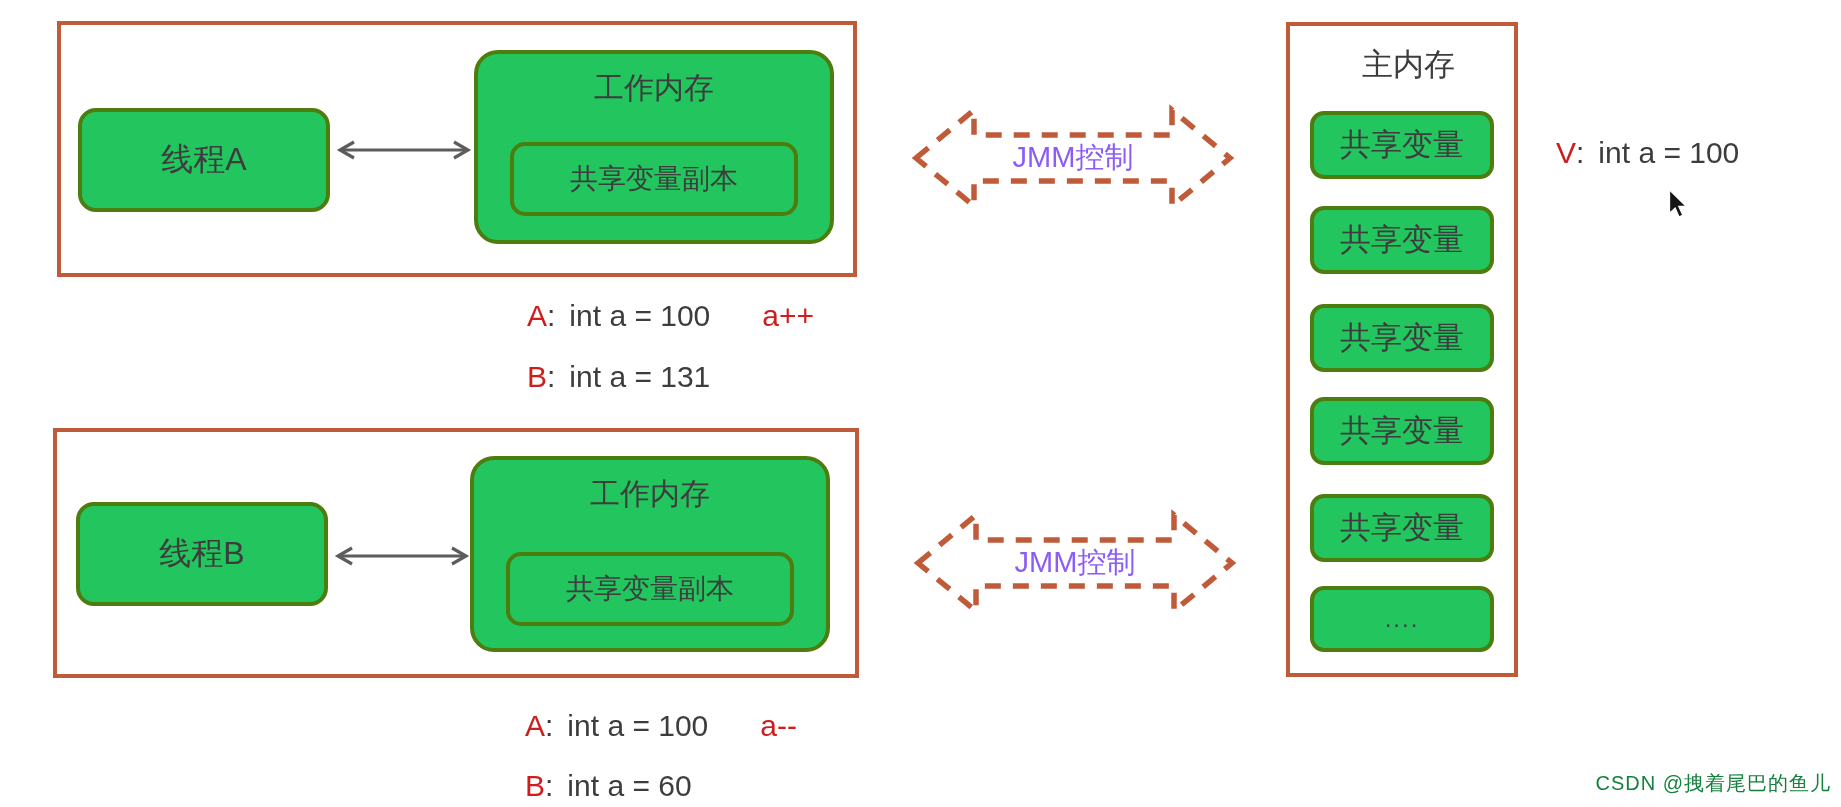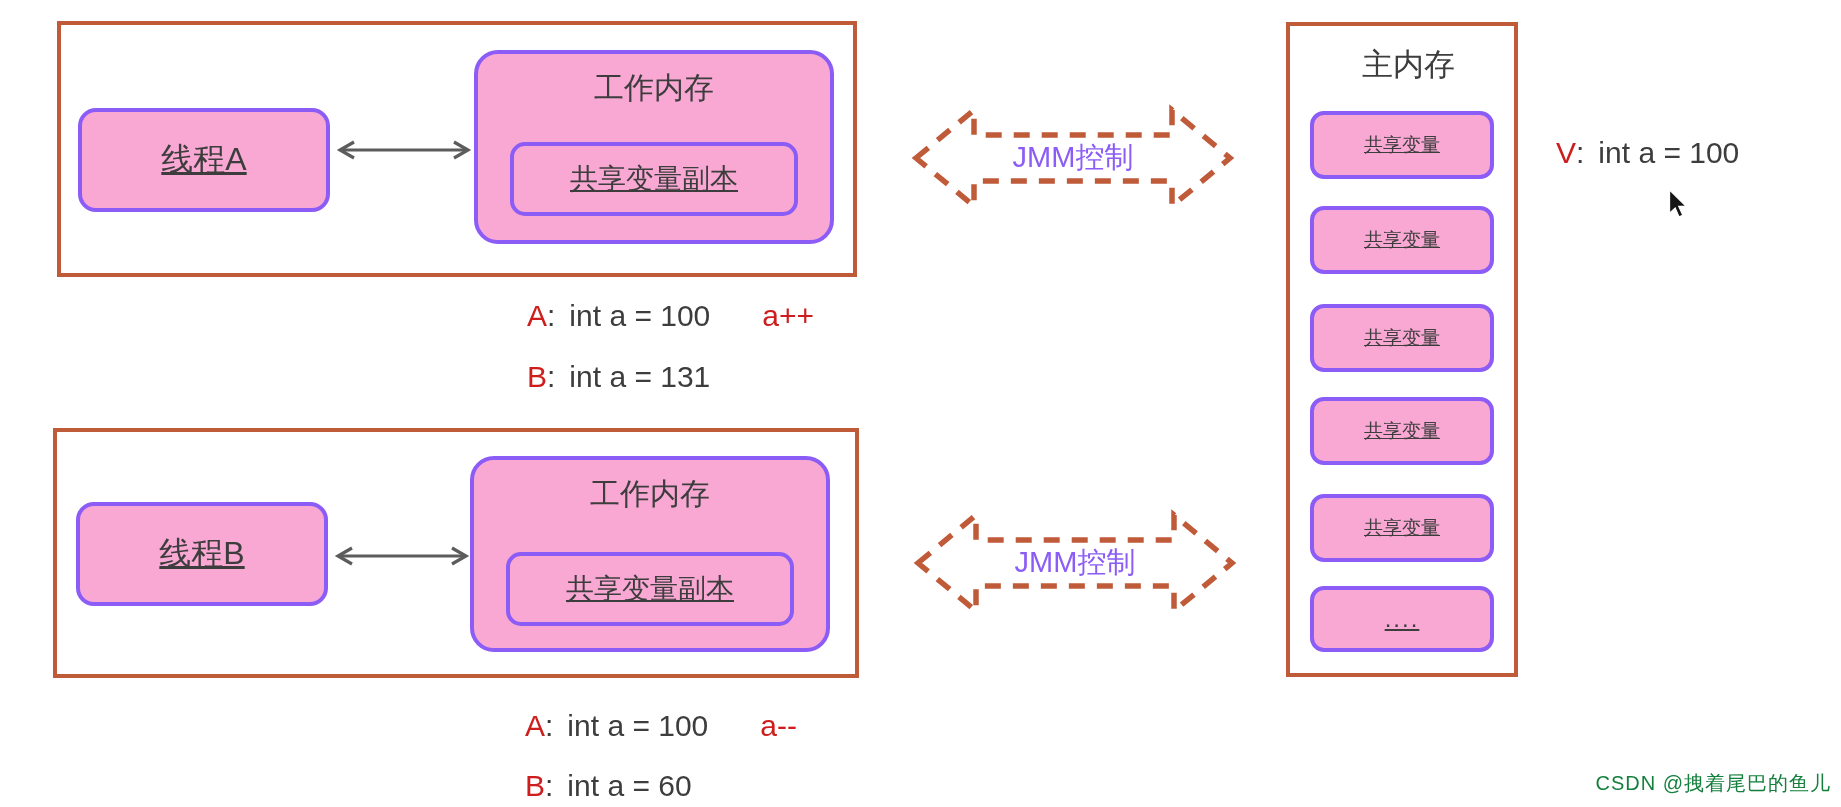--- a/index.html
+++ b/index.html
@@ -1,27 +1,27 @@
 <!DOCTYPE html>
 <html><head>
 <meta charset="utf-8">
 <style>
   html,body{margin:0;padding:0;background:#ffffff;}
   body{font-family:"Liberation Sans","DejaVu Sans",sans-serif;color:#3d3d3d;}
   .canvas{position:relative;width:1841px;height:807px;background:#ffffff;overflow:hidden;}
 
   
   .obox{position:absolute;border:4px solid #c05b3a;background:#ffffff;box-sizing:border-box;}
-  .rbox{position:absolute;border:4px solid #8b5cf6;background:#f9a8d4;box-sizing:border-box;
-        display:flex;align-items:center;justify-content:center;text-decoration:underline;}
+  .rbox{position:absolute;border:4px solid #4d7c0f;background:#22c55e;box-sizing:border-box;
+        display:flex;align-items:center;justify-content:center;}
   .thread-box{border-radius:18px;font-size:32px;}
   .wm-box{border-radius:24px;}
   .wm-title{position:absolute;top:14px;left:0;right:0;text-align:center;font-size:30px;}
   .copy-box{border-radius:15px;font-size:28px;}
-  .slot{border-radius:14px;font-size:19px;}
+  .slot{border-radius:14px;font-size:31px;}
 
   
   .note-line{position:absolute;display:flex;align-items:baseline;font-size:30px;white-space:pre;}
   .red{color:#ce1d1d;}
   .colon{margin-right:14px;}
   .op{margin-left:52px;}
 
   .jmm-wrap{position:absolute;width:326px;height:122px;}
   .jmm-wrap svg{position:absolute;top:0;left:0;}
   .jmm-label{position:absolute;top:0;left:0;right:0;bottom:0;display:flex;

